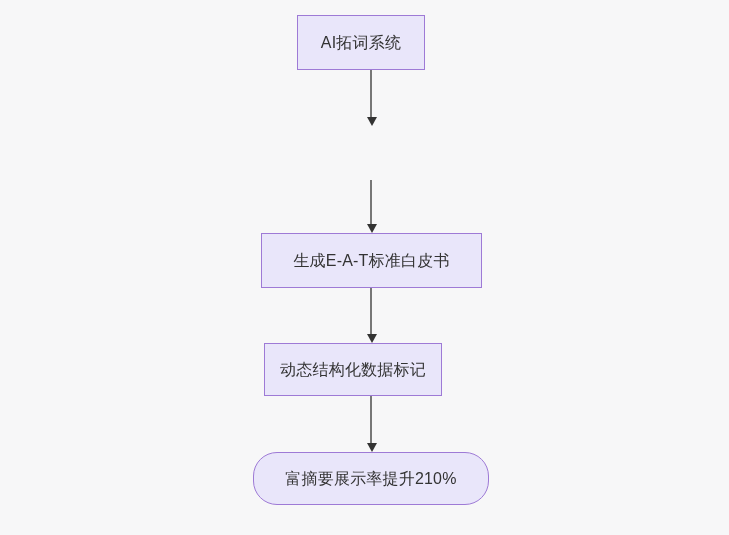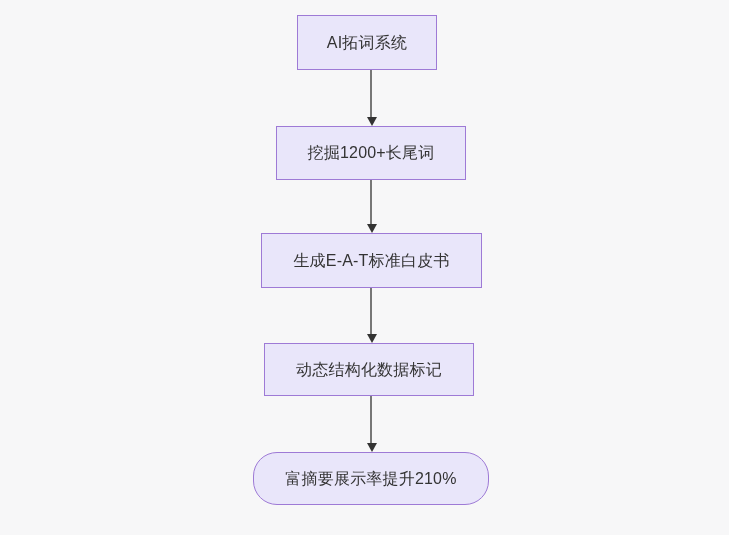--- a/index.html
+++ b/index.html
@@ -77,33 +77,30 @@
   <div class="connector" style="left: 371px; top: 288px;">
     <div class="conn-line" style="left: -1px; height: 47px; background: rgb(119, 119, 119);"></div>
     <div class="conn-head" style="top: 46px; border-top-color: rgb(51, 51, 51);"></div>
   </div>
 
   <div class="connector" style="left: 371px; top: 396px;">
     <div class="conn-line" style="left: -1px; height: 48px; background: rgb(119, 119, 119);"></div>
     <div class="conn-head" style="top: 47px; border-top-color: rgb(51, 51, 51);"></div>
   </div>
 
-  <div class="node" style="left: 297px; top: 15px; width: 140px; height: 55px; background: rgb(233, 230, 250); border-color: rgb(158, 122, 214); color: rgb(51, 51, 51);">
+  <div class="node" style="left: 297px; top: 15px; width: 128px; height: 55px; background: rgb(233, 230, 250); border-color: rgb(158, 122, 214); color: rgb(51, 51, 51);">
     <span class="node-label">AI拓词系统</span>
   </div>
 
-  <div class="node" style="left: 276px; top: 126px; width: 190px; height: 54px; background: rgb(233, 230, 250); border-color: rgb(158, 122, 214); color: rgb(51, 51, 51);">
-    <span class="node-label">挖掘1200+长尾词</span>
-  </div>
 
   <div class="node" style="left: 261px; top: 233px; width: 221px; height: 55px; background: rgb(233, 230, 250); border-color: rgb(158, 122, 214); color: rgb(51, 51, 51);">
     <span class="node-label">生成E-A-T标准白皮书</span>
   </div>
 
-  <div class="node" style="left: 264px; top: 343px; width: 210px; height: 53px; background: rgb(233, 230, 250); border-color: rgb(158, 122, 214); color: rgb(51, 51, 51);">
+  <div class="node" style="left: 264px; top: 343px; width: 178px; height: 53px; background: rgb(233, 230, 250); border-color: rgb(158, 122, 214); color: rgb(51, 51, 51);">
     <span class="node-label">动态结构化数据标记</span>
   </div>
 
   <div class="node" style="left: 253px; top: 452px; width: 236px; height: 53px; background: rgb(233, 230, 250); border-color: rgb(158, 122, 214); color: rgb(51, 51, 51); border-radius: 24px;">
     <span class="node-label">富摘要展示率提升210%</span>
   </div>
 
 </div>
 
 </body></html>

